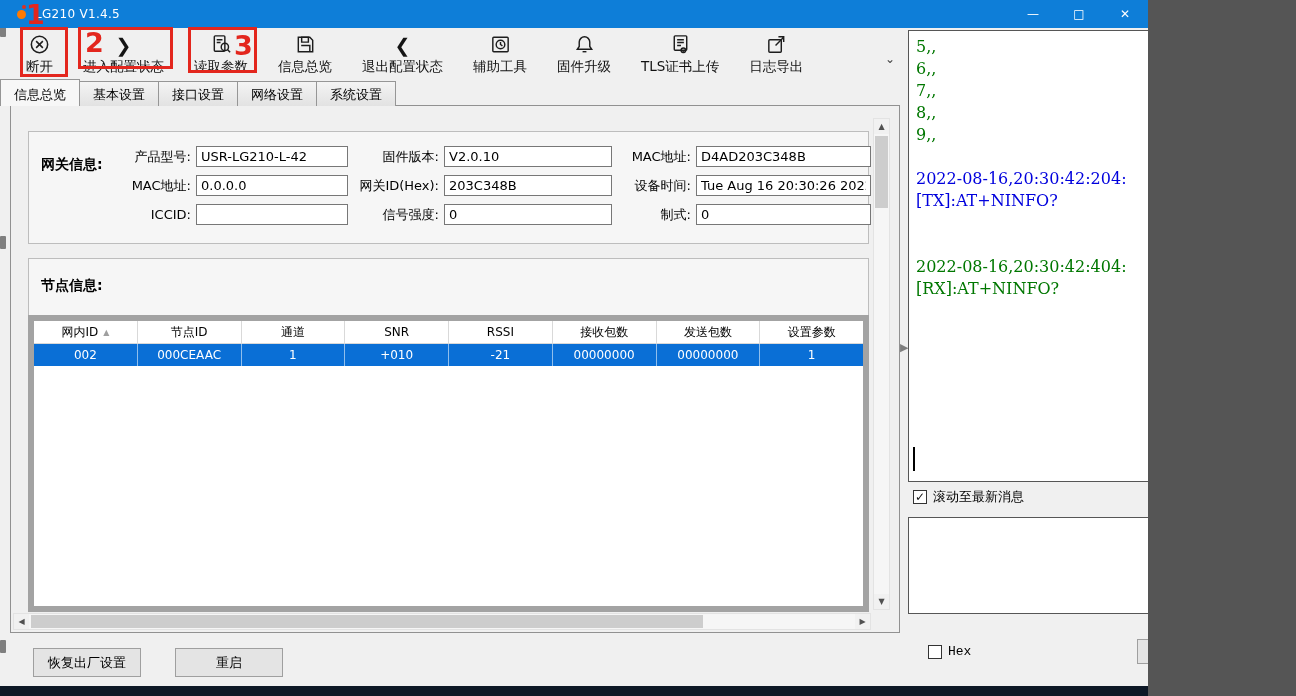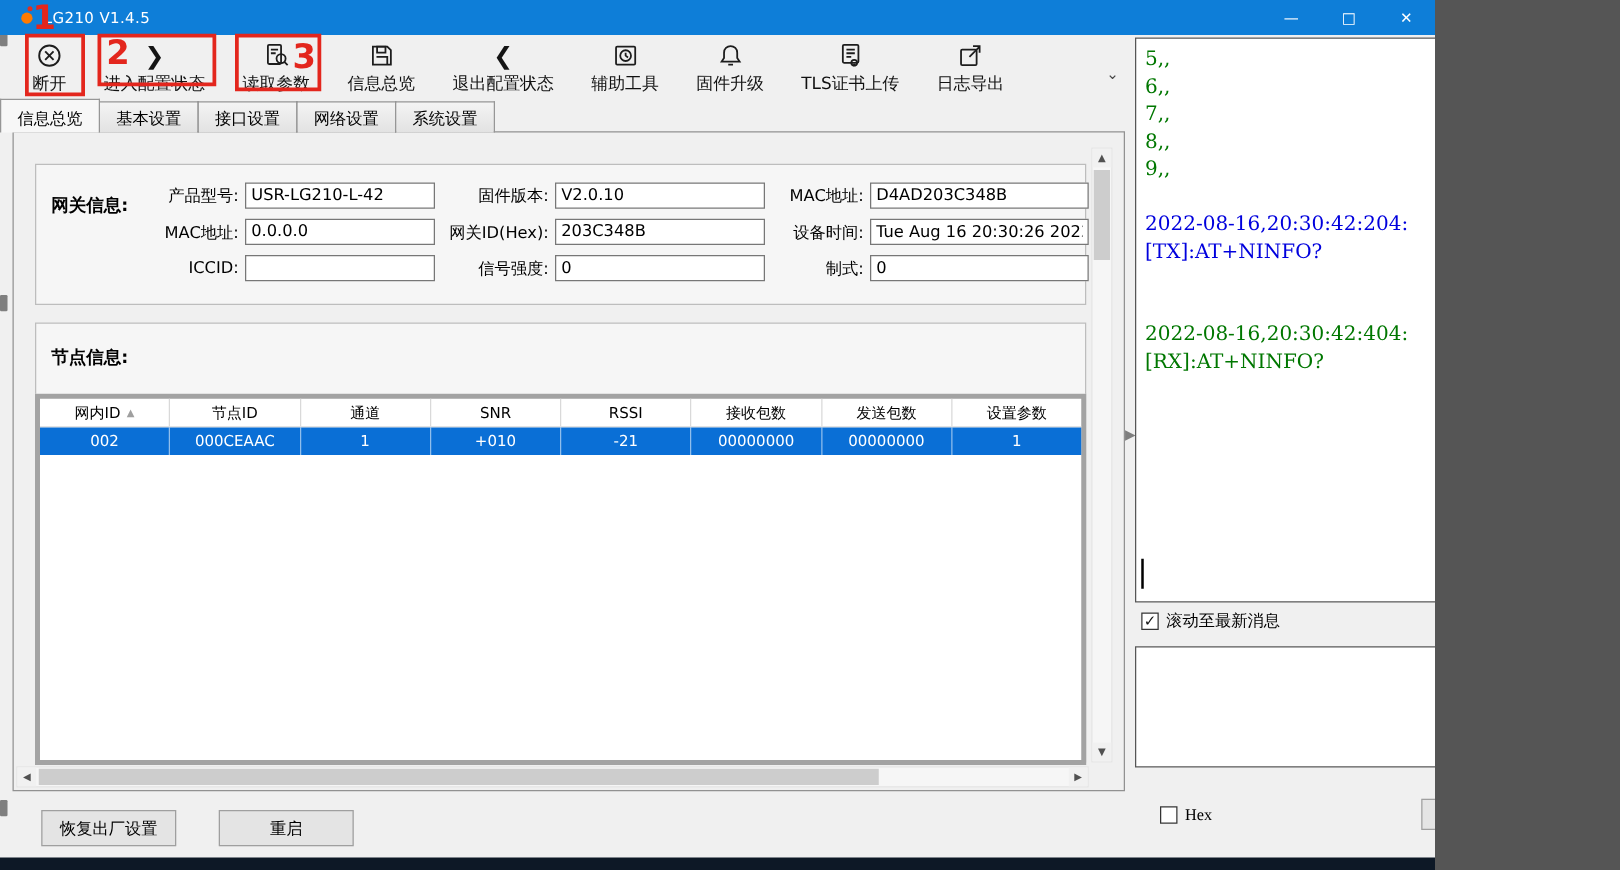--- a/index.html
+++ b/index.html
@@ -43,21 +43,21 @@
   .main-panel{position:absolute;left:10px;top:105px;width:890px;height:528px;background:#f0f0f0;border:1px solid #919191}
   .group{position:absolute;background:#f6f6f6;border:1px solid #bdbdbd}
   .gw-group{left:17px;top:25px;width:841px;height:113px}
   .group-title{position:absolute;left:12px;font-weight:bold;font-size:14px;color:#000;white-space:nowrap}
   .gw-group .group-title{top:24px}
   .gw-fields{position:absolute;left:97px;top:14px;display:grid;grid-template-columns:68px 152px 92px 168px 80px 175px;column-gap:2px;row-gap:8px;align-items:center}
   .gw-label{font-size:13px;text-align:right;padding-right:3px;white-space:nowrap}
   .gw-input{height:21px;border:1px solid #777;background:#fff;font-size:13px;padding:0 4px;font-family:inherit;width:100%}
   .node-group{left:17px;top:152px;width:841px;height:352px}
   .node-group .group-title{top:18px}
-  .node-table{position:absolute;left:-1px;top:56px;width:841px;height:297px;background:#fff;border:4px solid #a3a3a3}
+  .node-table{position:absolute;left:-1px;top:56px;width:841px;height:297px;background:#fff;border:6px solid #a3a3a3}
   .nt-header{display:flex;height:23px;border-bottom:1px solid #d9d9d9}
   .nt-th{flex:1;display:flex;align-items:center;justify-content:center;font-size:12px;border-right:1px solid #d9d9d9;gap:5px;cursor:default}
   .nt-th:last-child{border-right:none}
   .sort{font-size:8px;color:#9f9f9f}
   .nt-row{display:flex;height:22px}
   .nt-row.selected{background:var(--selected-row);color:#fff}
   .nt-td{flex:1;display:flex;align-items:center;justify-content:center;font-size:12px;border-right:1px solid rgba(255,255,255,.55)}
   .nt-td:last-child{border-right:none}
 
   
@@ -70,21 +70,21 @@
 
   
   .log-box{position:absolute;left:908px;top:30px;width:378px;height:452px;background:#fff;border:1px solid #565656}
   .log-content{position:absolute;left:7px;top:5px;right:21px;bottom:4px;overflow:hidden;font-family:"DejaVu Serif","Liberation Serif",serif;font-size:16px;line-height:22px}
   .log-line{min-height:22px;word-break:break-all}
   .green{color:var(--log-green)}
   .blue{color:var(--log-blue)}
   .caret{position:absolute;left:4px;top:416px;width:2px;height:24px;background:#000}
   .check-row{display:flex;align-items:center;gap:6px;font-size:13px;position:absolute;cursor:default}
   .autoscroll{left:913px;top:488px}
-  .hexrow{left:928px;top:644px;font-family:Liberation Serif, serif;font-size:13px}
+  .hexrow{left:928px;top:644px;font-family:Liberation Mono, monospace;font-size:13px}
   .checkbox{width:14px;height:14px;border:1px solid #333;background:#fff;display:flex;align-items:center;justify-content:center;font-size:12px;line-height:1;color:#111;flex:none}
   .msg-input{position:absolute;left:908px;top:517px;width:378px;height:97px;border:1px solid #565656;background:#fff;resize:none;font-family:inherit;font-size:14px;padding:4px;outline:none}
 
   
   .btn{position:absolute;background:#e4e4e4;border:1px solid #9f9f9f;font-size:13px;font-family:inherit;display:flex;align-items:center;justify-content:center;cursor:default}
   .btn-clear{left:1137px;top:639px;width:64px;height:25px}
   .btn-send{left:1207px;top:639px;width:64px;height:25px}
   .btn-factory{left:33px;top:648px;width:108px;height:29px}
   .btn-restart{left:175px;top:648px;width:108px;height:29px}
 

